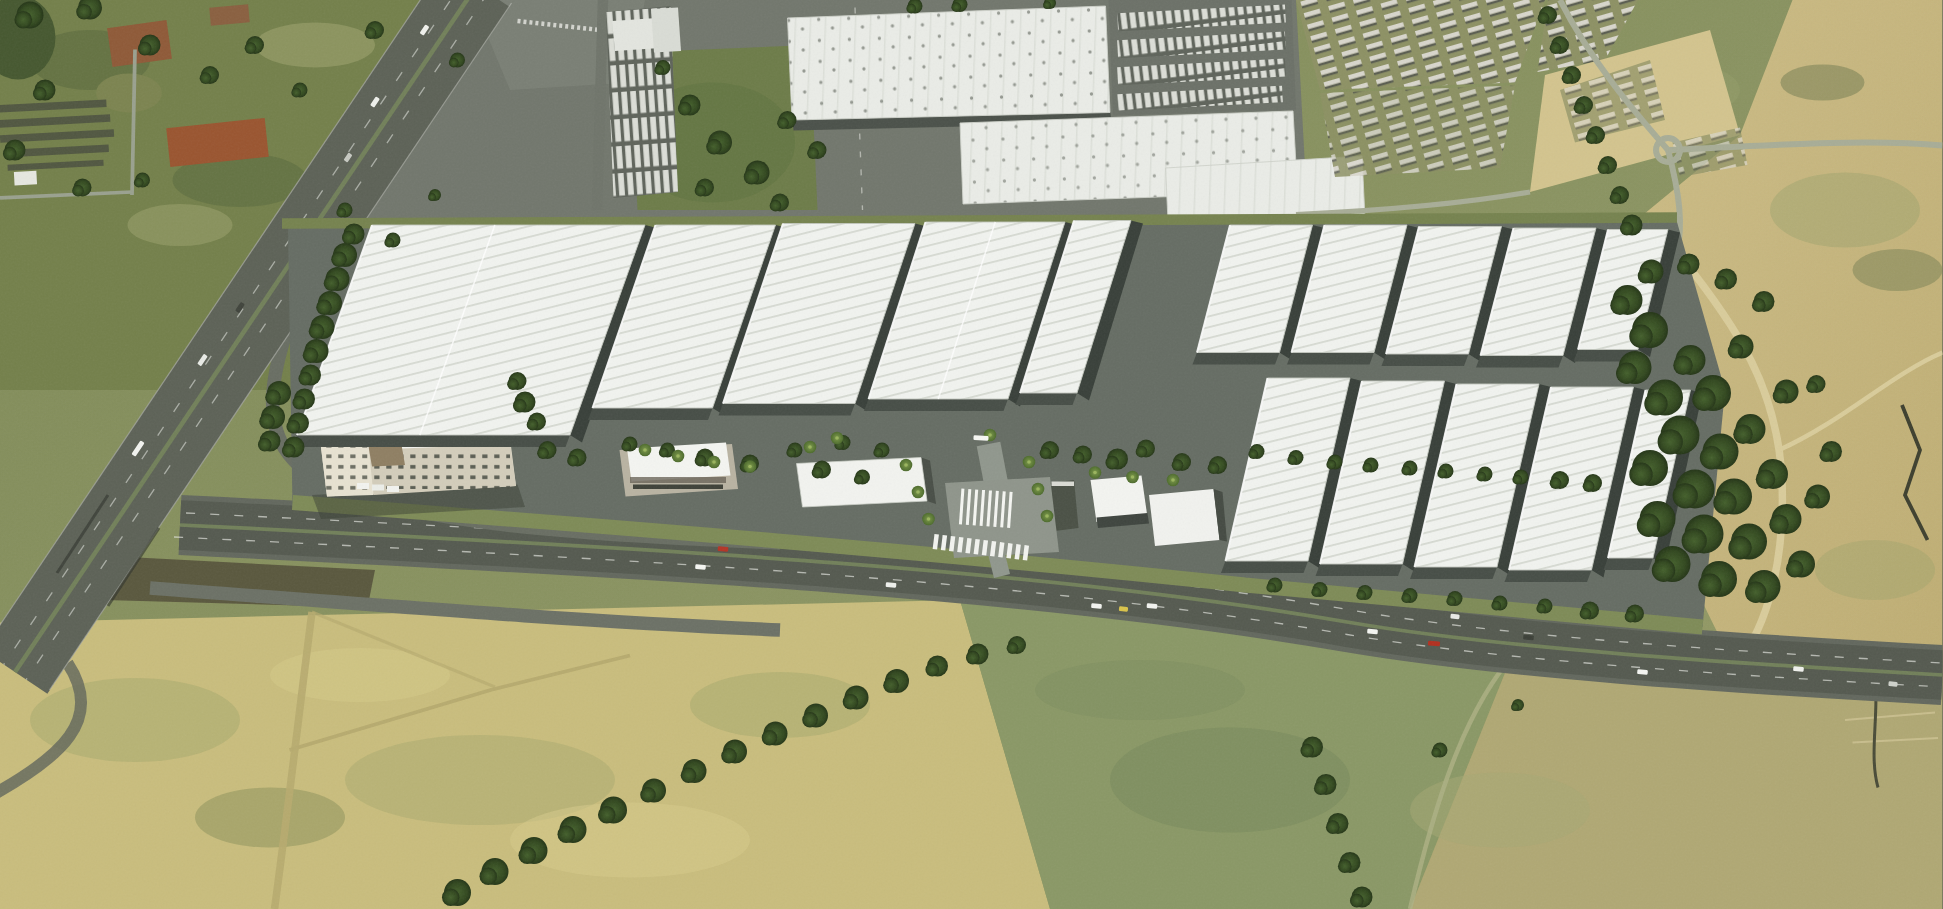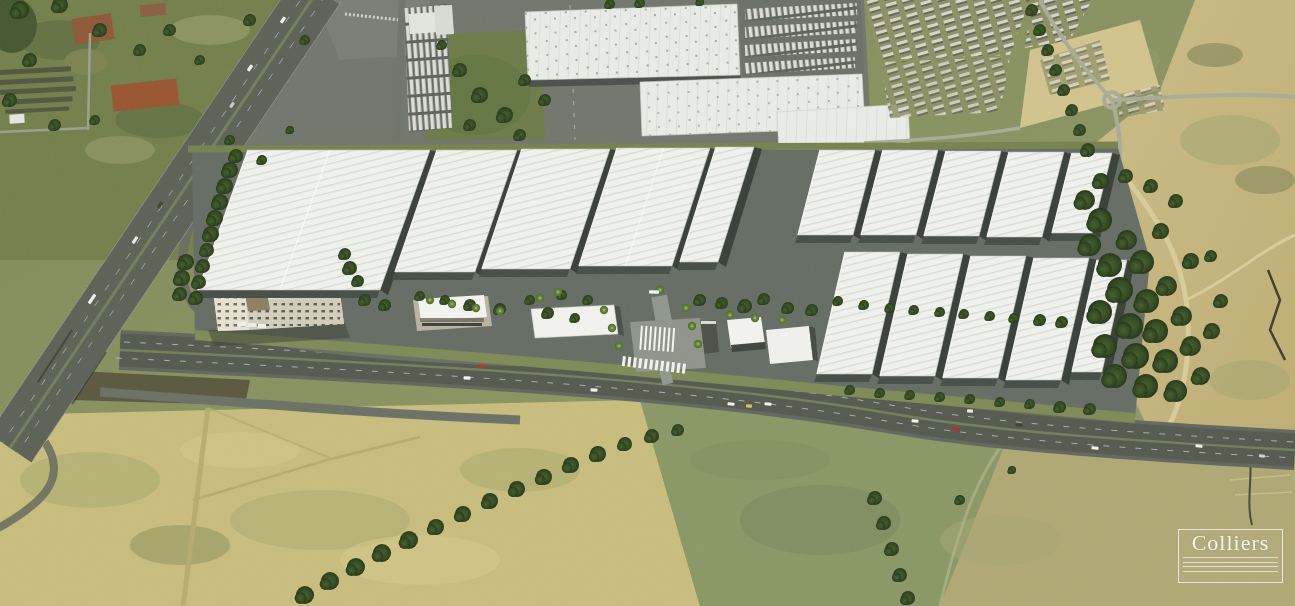--- a/index.html
+++ b/index.html
@@ -1067,22 +1067,13 @@
           <rect x="279.5" y="18.4" width="7" height="3.2" rx="0.8" fill="#f0f1ec" transform="rotate(-56 283 20)"></rect>
         </g>
         <g>
           <rect x="649" y="290.4" width="10" height="3.2" rx="0.8" fill="#f6f7f3" transform="rotate(3 654 292)"></rect>
         </g>
       </g>
 
   <rect width="1295" height="606" filter="url(#grain)" opacity=".5"></rect>
 </svg>
 
-<div class="wm">
-  <div class="wm-text">Colliers</div>
-  <div class="wm-lines">
-    <i></i>
-        <i></i>
-        <i></i>
-        <i></i>
-  </div>
 </div>
-</div>
 
 </body></html>

